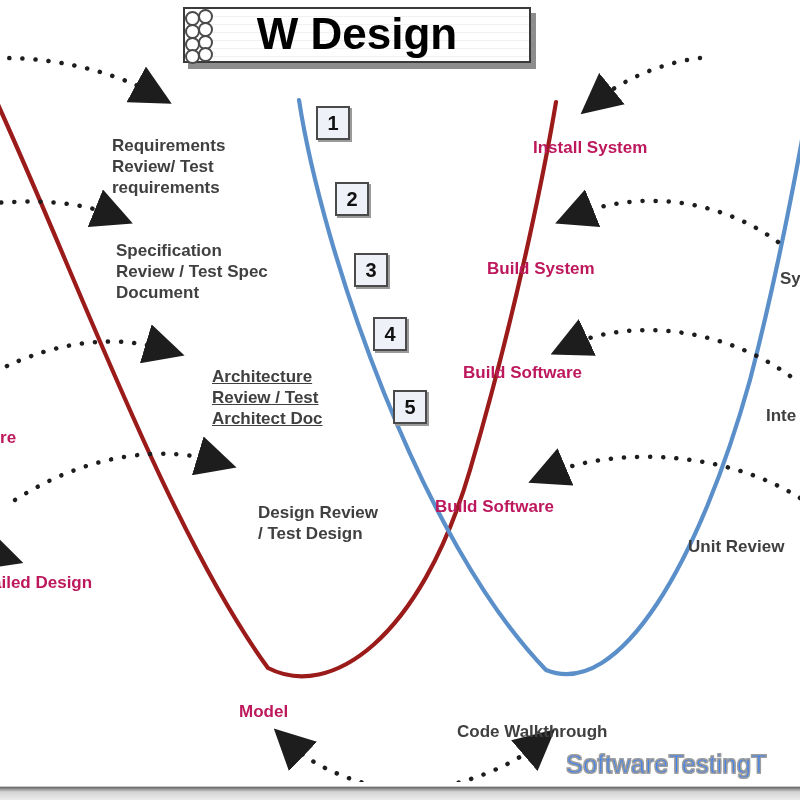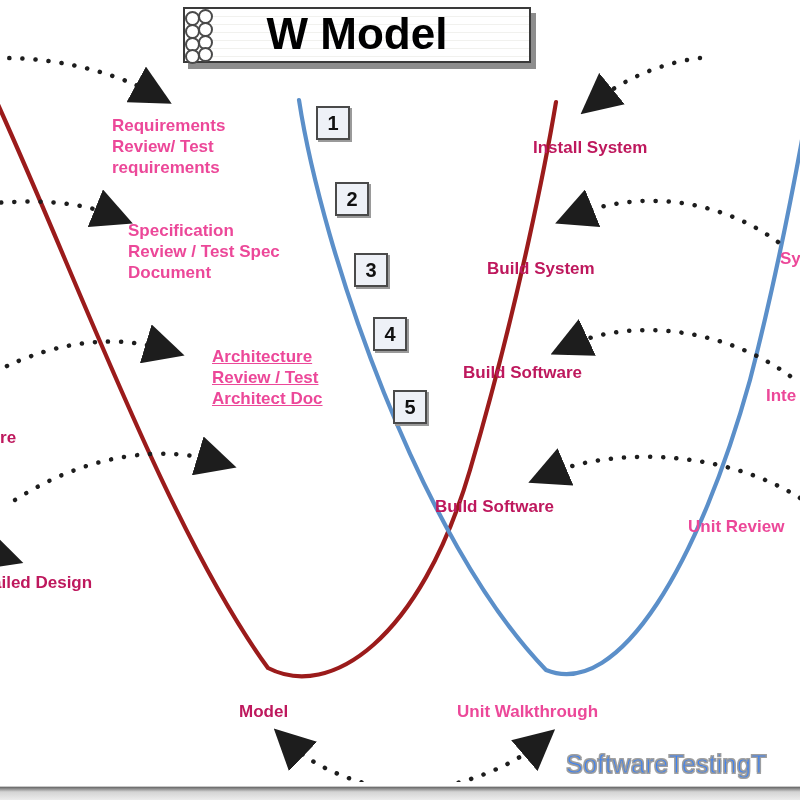--- a/index.html
+++ b/index.html
@@ -81,21 +81,21 @@
   }
   
   .lbl {
     position: absolute;
     font-family: "Liberation Sans", sans-serif;
     font-weight: bold;
     font-size: 17px;
     line-height: 21px;
     white-space: nowrap;
   }
-  .lbl-blue { color: #ec4899; }
+  .lbl-blue { color: #404040; margin-top: 20px; }
   .lbl-red  { color: #be185d; }
   
   .numbox {
     position: absolute;
     width: 34px;
     height: 34px;
     background: #eef1f7;
     border: 2px solid #4a4a4a;
     box-shadow: 2px 2px 0 #9a9a9a;
     box-sizing: border-box;
@@ -169,63 +169,67 @@
 
     <g stroke="#1d1d1d" stroke-width="4.5" stroke-linecap="round" stroke-dasharray="0.1 13" fill="none">
       <path d="M 400 790 C 360 786, 315 768, 290 744" marker-end="url(#ah-l)"></path>
       <path d="M 420 790 C 460 786, 510 768, 538 744" marker-end="url(#ah-r)"></path>
     </g>
   </svg>
 
   <div id="title-banner">
     <div id="title-shadow"></div>
     <div id="title-plate"></div>
-    <div id="title-text">W Model</div>
+    <div id="title-text">W Design</div>
     <div>
       <div class="spiral-ring" style="left:2px;  top:4px;"></div>
       <div class="spiral-ring" style="left:15px; top:2px;"></div>
       <div class="spiral-ring" style="left:2px;  top:17px;"></div>
       <div class="spiral-ring" style="left:15px; top:15px;"></div>
       <div class="spiral-ring" style="left:2px;  top:30px;"></div>
       <div class="spiral-ring" style="left:15px; top:28px;"></div>
       <div class="spiral-ring" style="left:2px;  top:42px;"></div>
       <div class="spiral-ring" style="left:15px; top:40px;"></div>
     </div>
   </div>
 
   <div class="lbl lbl-blue" style="left:112px; top:115px;">
     <div style="white-space:pre-line;">Requirements
 Review/ Test
 requirements</div>
   </div>
-  <div class="lbl lbl-blue" style="left:128px; top:220px;">
+  <div class="lbl lbl-blue" style="left:116px; top:220px;">
     <div style="white-space:pre-line;">Specification
 Review / Test Spec
 Document</div>
   </div>
   <div class="lbl lbl-blue" style="left:212px; top:346px;text-decoration:underline;">
     <div style="white-space:pre-line;">Architecture
 Review / Test
 Architect Doc</div>
   </div>
+  <div class="lbl lbl-blue" style="left:258px; top:482px;">
+    <div style="white-space:pre-line;">Design Review
+/ Test Design</div>
+  </div>
 
   <div class="lbl lbl-red" style="left:-16px; top:427px;">ture</div>
   <div class="lbl lbl-red" style="left:-8px; top:572px;">ailed Design</div>
 
   <div class="lbl lbl-red" style="left:533px; top:137px;">Install System</div>
   <div class="lbl lbl-red" style="left:487px; top:258px;">Build System</div>
   <div class="lbl lbl-red" style="left:463px; top:362px;">Build Software</div>
   <div class="lbl lbl-red" style="left:435px; top:496px;">Build Software</div>
 
   <div class="lbl lbl-blue" style="left:780px; top:248px;">Sy</div>
   <div class="lbl lbl-blue" style="left:766px; top:385px;">Inte</div>
   <div class="lbl lbl-blue" style="left:688px; top:516px;">Unit Review</div>
 
   <div class="lbl lbl-red" style="left:239px; top:701px;">Model</div>
-  <div class="lbl lbl-blue" style="left:457px; top:701px;">Unit Walkthrough</div>
+  <div class="lbl lbl-blue" style="left:457px; top:701px;">Code Walkthrough</div>
 
   <div class="numbox" style="left:316px; top:106px;">1</div>
   <div class="numbox" style="left:335px; top:182px;">2</div>
   <div class="numbox" style="left:354px; top:253px;">3</div>
   <div class="numbox" style="left:373px; top:317px;">4</div>
   <div class="numbox" style="left:393px; top:390px;">5</div>
 
   <div id="watermark">SoftwareTestingT</div>
 
   <div id="bottom-bar"></div>

